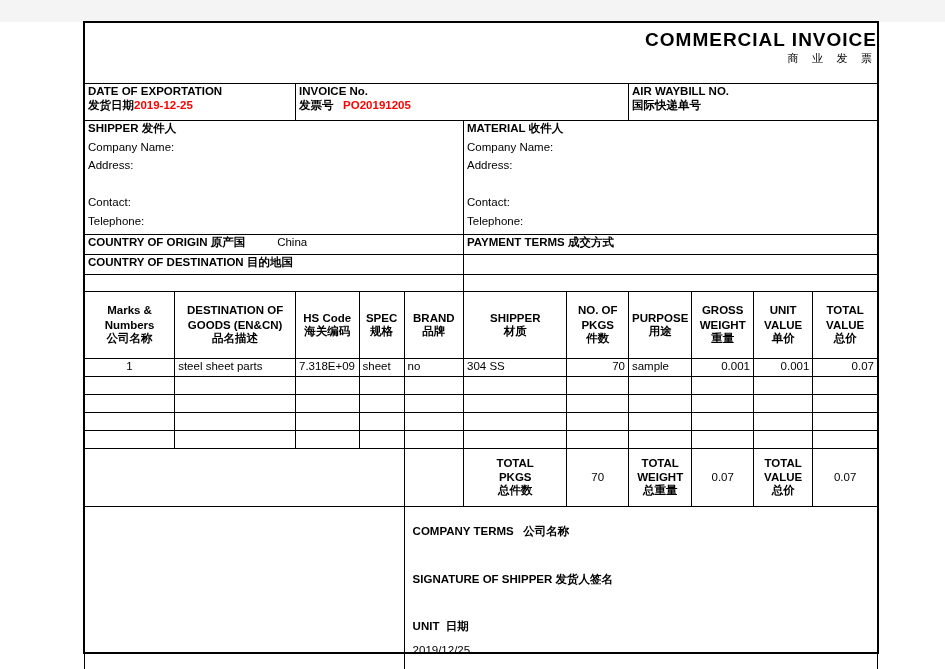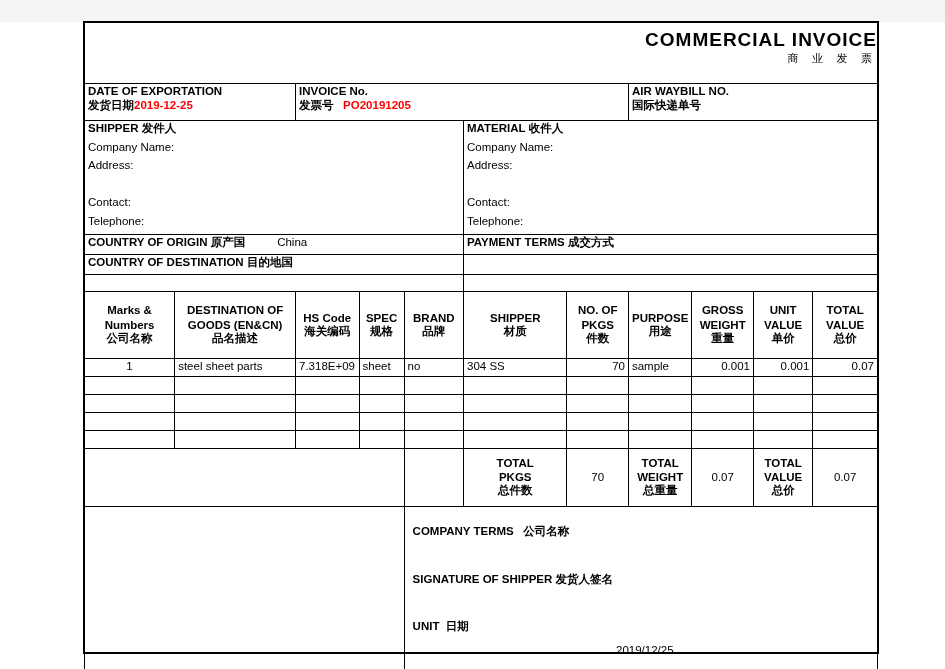--- a/index.html
+++ b/index.html
@@ -100,21 +100,21 @@
   }
   .totrow td.val { font-weight: normal; }
   .sigcell {
     height: 170px;
     vertical-align: top;
     padding: 18px 0 0 8px !important;
     white-space: normal;
   }
   .sigline { font-weight: bold; font-size: 11.5px; margin-bottom: 34px; }
   .sigline:last-child { margin-bottom: 0; }
-  .sigdate { font-weight: normal; font-size: 11.5px; margin-top: -24px; text-align: center; }
+  .sigdate { font-weight: normal; font-size: 11.5px; margin-top: -24px; }
   .blockcell { height: 95px; vertical-align: top; }
   .lbl-line { margin-bottom: 5px; }
   .spacer-row td { height: 8px; border-left: 1px solid #000; border-right: 1px solid #000; border-top: none; border-bottom: none; }
 </style>
 </head>
 <body>
 
 <div id="topband"></div>
 <div id="sheet"></div>
 <div class="outer-frame"></div>

